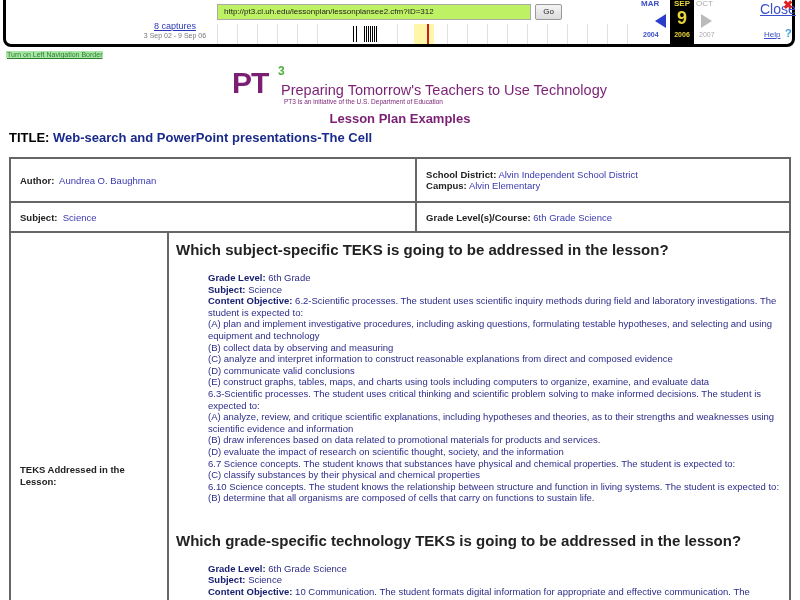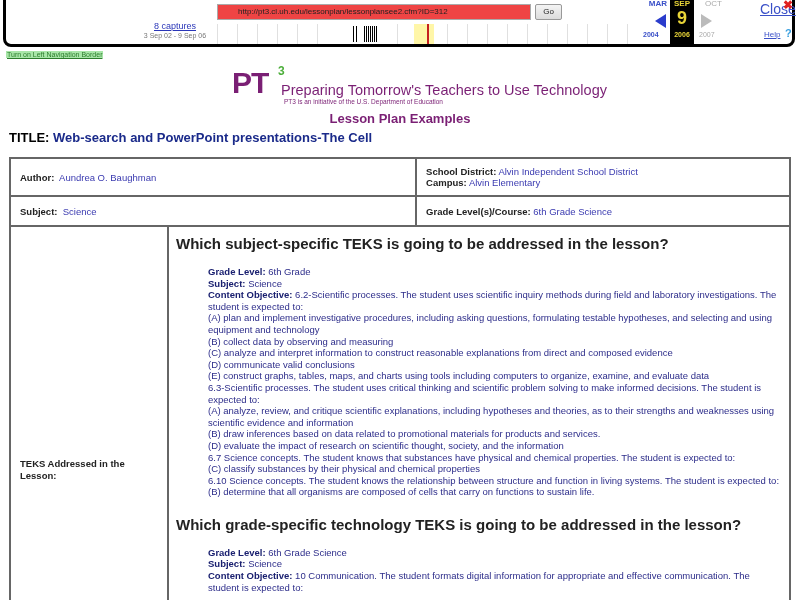--- a/index.html
+++ b/index.html
@@ -10,28 +10,28 @@
   .wb-bar {
     position: absolute; left: 3px; top: -6px; width: 792px; height: 53px;
     border: 3px solid #000; border-radius: 0 0 8px 8px; background: #fff;
   }
   .wb-logo { position: absolute; left: 14px; top: 6px; width: 92px; }
   .wb-logo-top { font-family: "Liberation Serif", serif; font-size: 5px; letter-spacing: 2px; color: #333; font-weight: bold; text-align: center; }
   .wb-logo-main { margin-top: 2px; font-family: "Liberation Sans", sans-serif; font-weight: bold; font-size: 15px; line-height: 15px; color: #b81b2a; letter-spacing: -0.5px; transform: scaleY(1.35); transform-origin: top; text-align: center; }
   .wb-captures { position: absolute; left: 134px; top: 24px; width: 70px; text-align: center; }
   .wb-captures a { font-size: 9px; color: #2a36b8; text-decoration: underline; font-weight: normal; display: block; }
   .wb-captures span { font-size: 7px; color: #777; display: block; margin-top: 1px; }
-  .wb-url { position: absolute; left: 211px; top: 7px; width: 314px; height: 16px; border: 1px solid #aaa; font-size: 8px; line-height: 14px; padding-left: 20px; color: #222; background: #ef4444; }
+  .wb-url { position: absolute; left: 211px; top: 7px; width: 314px; height: 16px; border: 1px solid #aaa; font-size: 8px; line-height: 14px; padding-left: 6px; color: #222; background: #bef264; }
   .wb-go { position: absolute; left: 529px; top: 7px; width: 27px; height: 16px; border: 1px solid #999; background: linear-gradient(#f4f4f4,#dcdcdc); font-size: 8px; text-align: center; line-height: 14px; color: #222; border-radius: 2px; }
   .wb-timeline { position: absolute; left: 211px; top: 27px; width: 418px; height: 20px; }
   .wb-tick { position: absolute; top: 0; width: 1px; height: 20px; background: #e0e0e0; }
   .wb-cap { position: absolute; top: 2px; width: 1px; height: 16px; background: #000; }
   .wb-year-hl { position: absolute; left: 197px; top: 0; width: 20px; height: 20px; background: #fff6a8; }
   .wb-cur { position: absolute; left: 210px; top: 0; width: 1.5px; height: 20px; background: #c62020; }
-  .wb-month { position: absolute; top: 2px; font-size: 8px; font-weight: bold; text-align: right; width: 26px; }
+  .wb-month { position: absolute; top: 2px; font-size: 8px; font-weight: bold; text-align: left; width: 26px; }
   .wb-prev-m { left: 635px; color: #3a50c8; }
   .wb-cur-box { position: absolute; left: 664px; top: -1px; width: 24px; height: 48px; background: #000; }
   .wb-cur-m { position: absolute; left: 0; top: 3px; width: 24px; text-align: center; font-size: 8px; font-weight: bold; color: #e8d438; }
   .wb-cur-d { position: absolute; left: 0; top: 12px; width: 24px; text-align: center; font-size: 18px; font-weight: bold; color: #e8d438; }
   .wb-cur-y { position: absolute; left: 0; top: 35px; width: 24px; text-align: center; font-size: 7px; font-weight: bold; color: #e8d438; }
   .wb-next-m { left: 690px; color: #aaa; font-weight: normal; }
   .wb-prev-arrow { position: absolute; left: 649px; top: 17px; width: 0; height: 0; border-top: 7px solid transparent; border-bottom: 7px solid transparent; border-right: 11px solid #2a3ccc; }
   .wb-next-arrow { position: absolute; left: 695px; top: 17px; width: 0; height: 0; border-top: 7px solid transparent; border-bottom: 7px solid transparent; border-left: 11px solid #bbb; }
   .wb-prev-y { position: absolute; left: 637px; top: 34px; font-size: 7px; font-weight: bold; color: #3a50c8; }
   .wb-next-y { position: absolute; left: 693px; top: 34px; font-size: 7px; color: #aaa; }
@@ -52,32 +52,32 @@
 
   .lesson-title { position: absolute; left: 9px; top: 130px; font-size: 13px; font-weight: bold; white-space: nowrap; }
   .lesson-title .lbl { color: #000; }
   .lesson-title .val { color: #1a2a8a; }
 
   
   .info-table { position: absolute; left: 9px; top: 157px; width: 782px; border-collapse: collapse; }
   .info-table td { border: 2px solid #666; font-size: 9.5px; padding: 0 9px; vertical-align: middle; }
   .info-table .k { font-weight: bold; color: #222; }
   .info-table .v { color: #3a3ab0; }
-  .row1 td { height: 38px; }
+  .row1 td { height: 44px; }
   .row2 td { height: 30px; }
   .col-left { width: 320px; }
 
   .teks-row td { vertical-align: top; height: 400px; }
   .teks-label { width: 158px; padding: 0 !important; position: relative; }
   .teks-label-text { position: absolute; left: 9px; top: 231px; font-size: 9.5px; font-weight: bold; color: #222; line-height: 12px; width: 130px; }
   .teks-body { padding: 8px 7px 0 7px !important; }
   .q { font-size: 15px; font-weight: bold; color: #222; margin-bottom: 14px; }
   .block { padding-left: 32px; font-size: 9.5px; line-height: 11.6px; color: #2d2d8a; }
   .block .k { font-weight: bold; color: #1a2070; }
-  .q2 { margin-top: 18px; }
+  .q2 { margin-top: 28px; }
 </style>
 </head>
 <body>
 
 <div class="wb-bar">
   <div class="wb-captures">
     <a>8 captures</a>
     <span>3 Sep 02 - 9 Sep 06</span>
   </div>
   <div class="wb-url">http://pt3.cl.uh.edu/lessonplan/lessonplansee2.cfm?ID=312</div>

